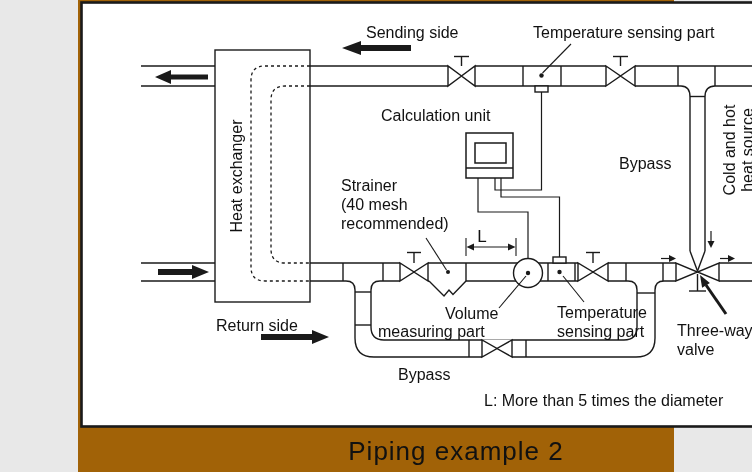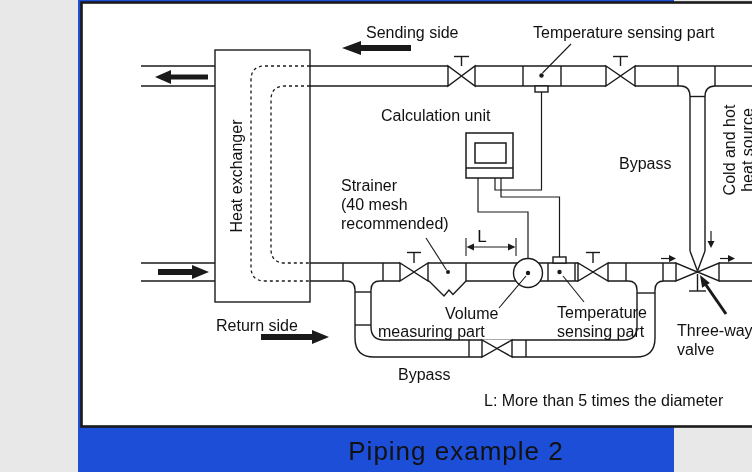--- a/index.html
+++ b/index.html
@@ -1,16 +1,16 @@
 <!DOCTYPE html>
 <html><head>
 <meta charset="utf-8">
 <style>
   html,body{margin:0;padding:0;background:#e8e8e8;}
-  .stage{width:596px;height:472px;background:#1d4ed8;position:relative;margin:0 auto;
+  .stage{width:596px;height:472px;background:#a16207;position:relative;margin:0 auto;
          font-family:"Liberation Sans", sans-serif;}
   svg{display:block;}
   text{fill:#111111;font-family:"Liberation Sans", sans-serif;font-size:16px;}
   .cap{font-size:26px;letter-spacing:1px;}
   .dim{font-size:17px;}
 </style>
 </head>
 <body>
 
 <div class="stage">

